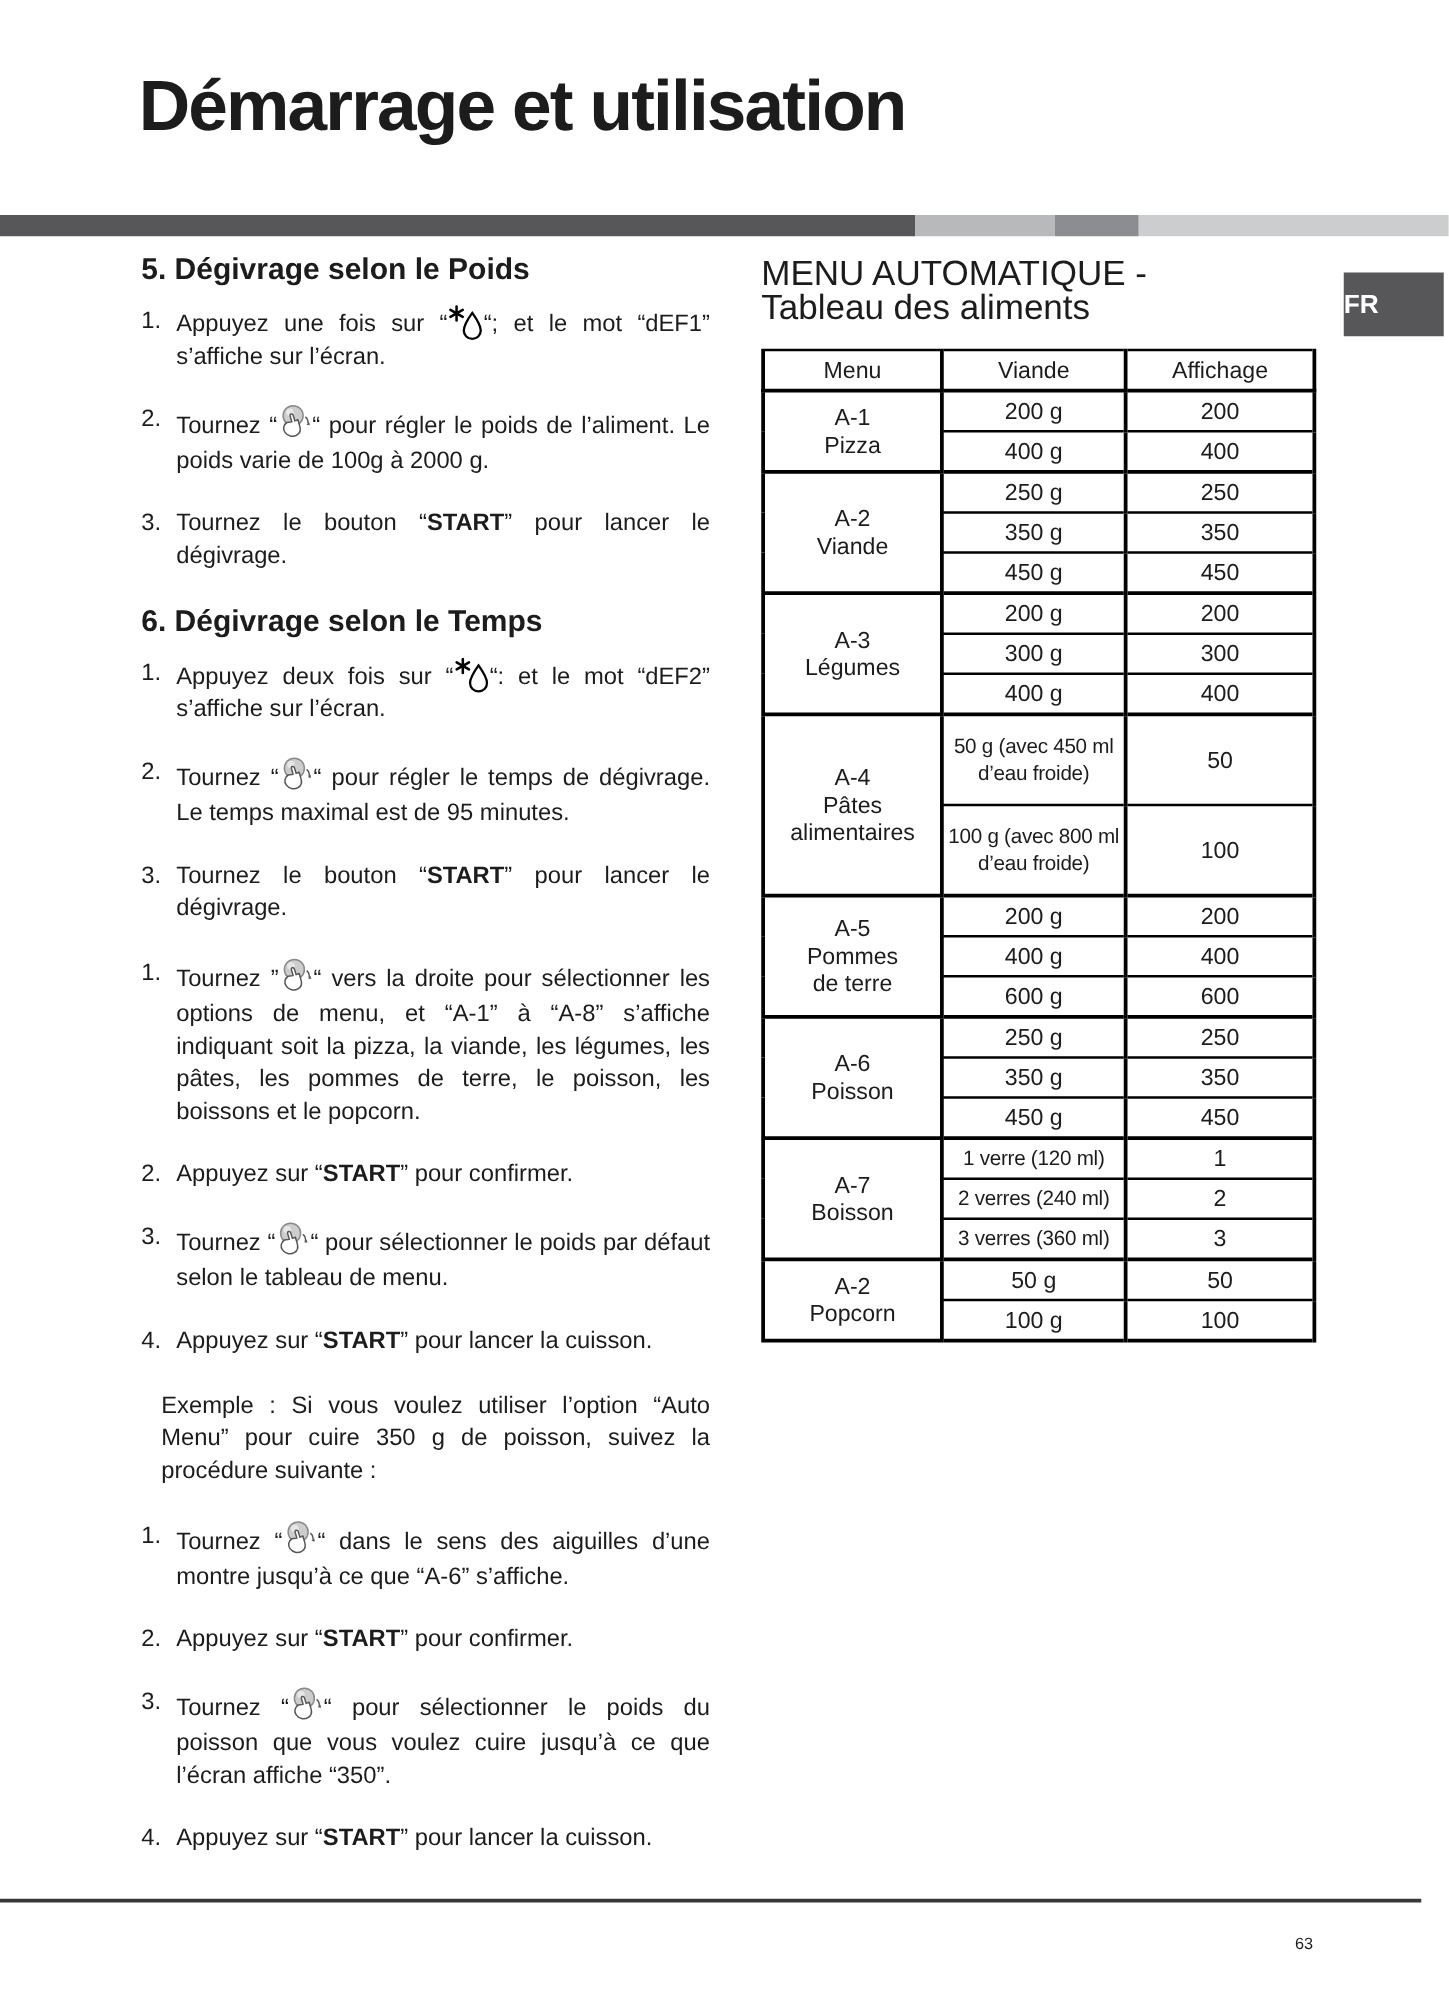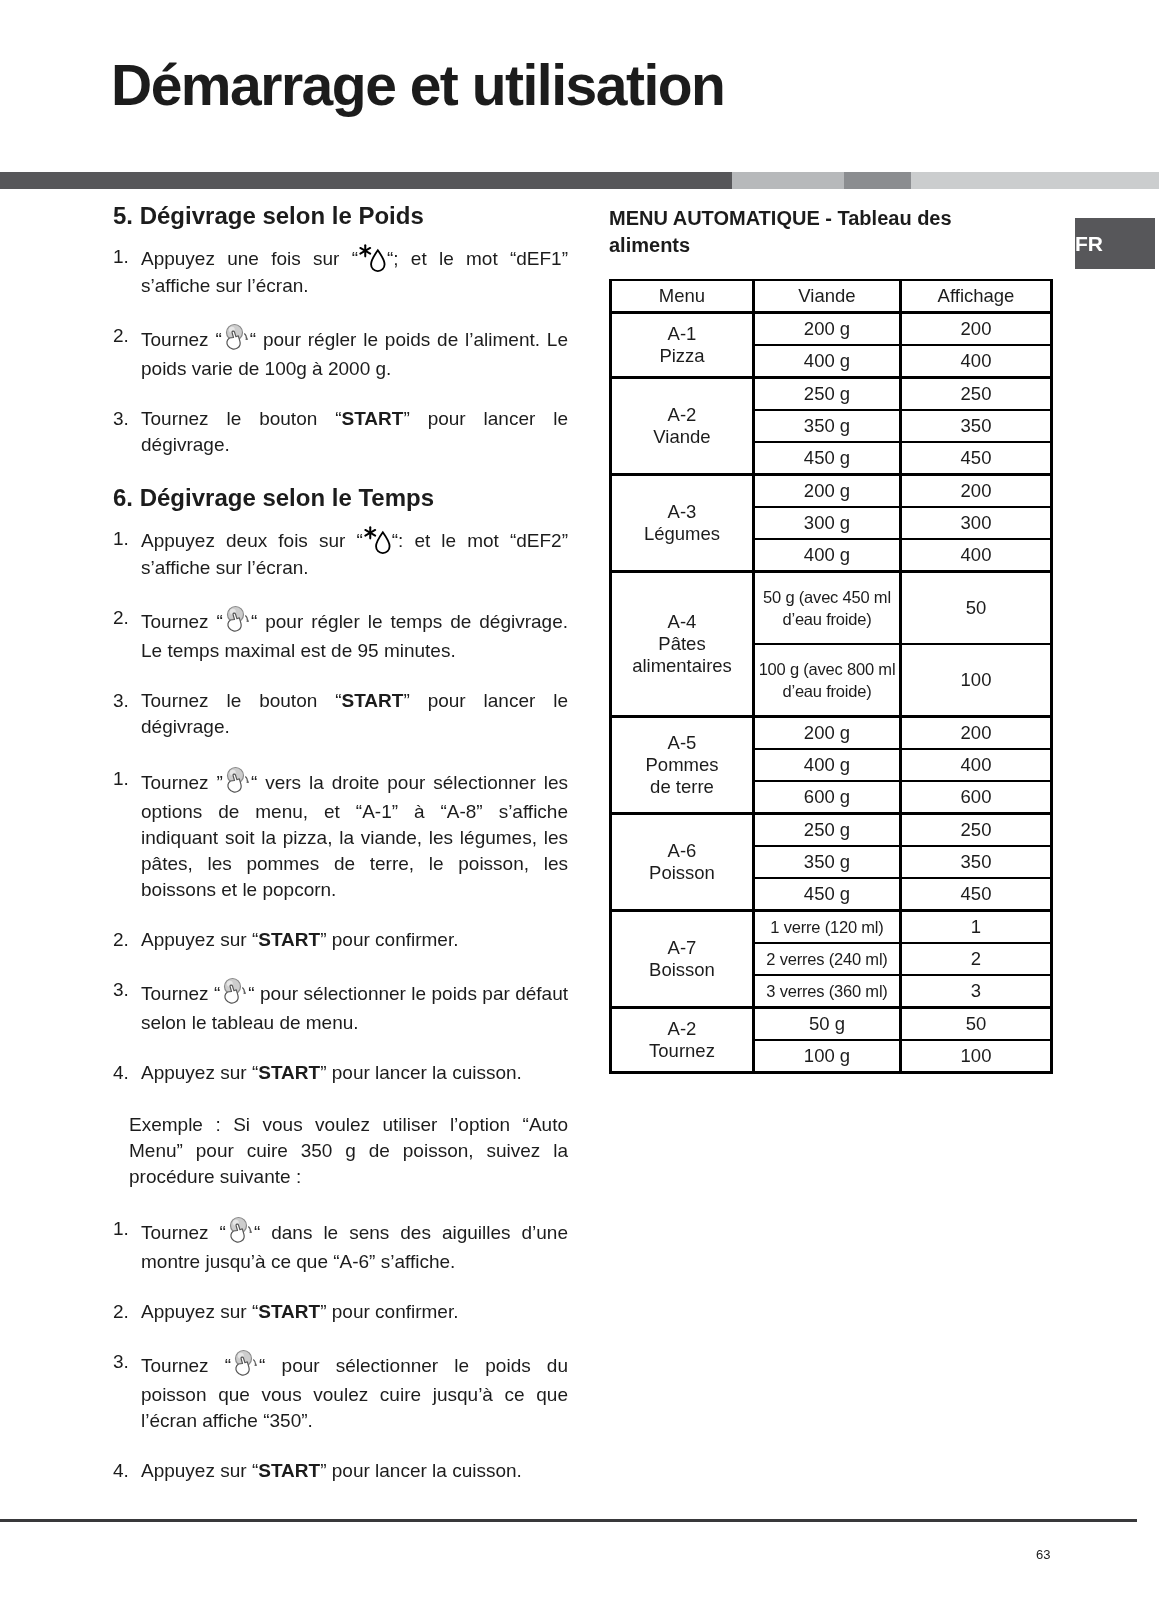--- a/index.html
+++ b/index.html
@@ -33,21 +33,21 @@
   .step .body { flex: 1; text-align: justify; }
   .b { font-weight: bold; margin-top: 20px; }
   .example-intro { font-size: 19px; line-height: 26px; margin: 0 0 26px 16px; text-align: justify; }
 
   .ic { display: inline-block; }
   .ic-defrost { width: 29px; height: 29px; vertical-align: -8px; }
   .ic-dial { width: 28px; height: 33px; vertical-align: -10px; }
 
   
   .right-col { position: absolute; left: 609px; top: 205px; width: 441px; }
-  .table-title { font-size: 20px; font-weight: bold; margin: 0 0 20px 0; width: 400px; line-height: 27px; }
+  .table-title { font-size: 28px; font-weight: normal; margin: 0 0 20px 0; width: 400px; line-height: 27px; }
 
   table.menu-table { border-collapse: collapse; width: 441px; table-layout: fixed; }
   .menu-table col.c-menu { width: 143px; }
   .menu-table col.c-poids { width: 147px; }
   .menu-table col.c-aff { width: 151px; }
   .menu-table th, .menu-table td {
     border: 2px solid #000;
     border-left-width: 3px; border-right-width: 3px;
     text-align: center; vertical-align: middle;
     font-size: 18.5px; line-height: 22px;
@@ -335,21 +335,21 @@
         </tr>
         <tr>
           <td class="fit">3 verres (360 ml)</td>
           <td>3</td>
         </tr>
       </tbody>
       <tbody>
         <tr>
           <td class="menu-cell" rowspan="2">
             <span>A-2</span>
-            <span>Tournez</span>
+            <span>Popcorn</span>
           </td>
           <td>50 g</td>
           <td>50</td>
         </tr>
         <tr>
           <td>100 g</td>
           <td>100</td>
         </tr>
       </tbody>
     </table>

